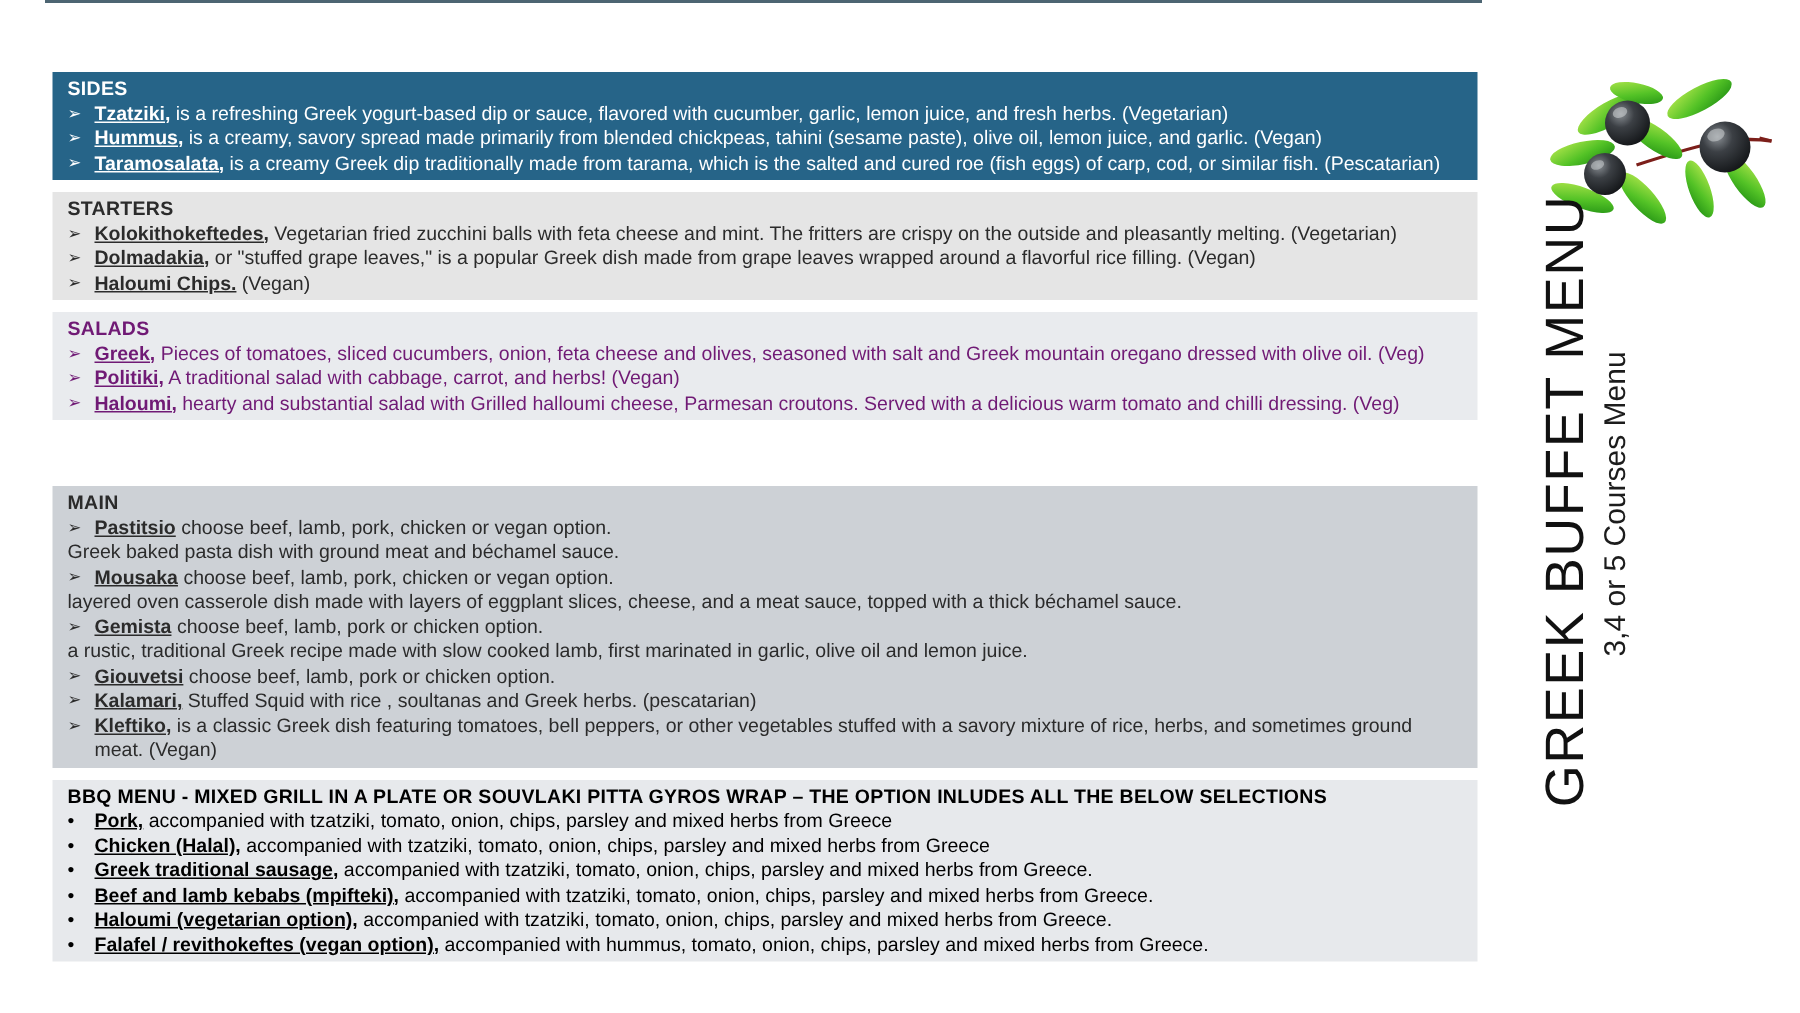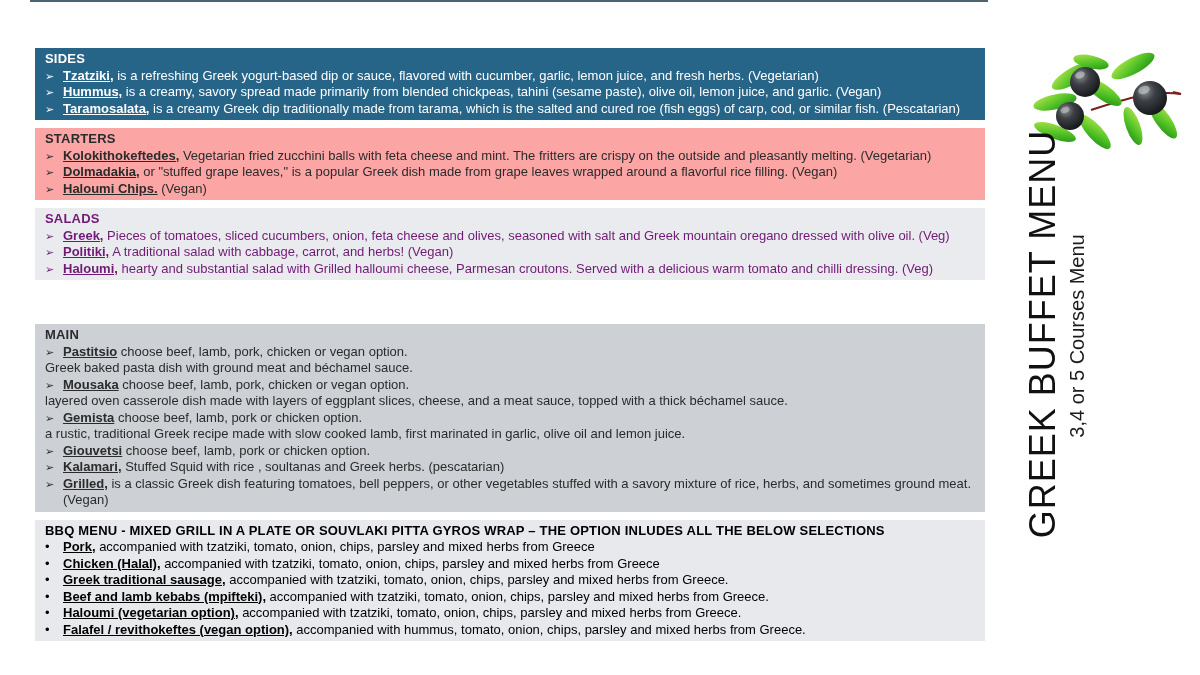--- a/index.html
+++ b/index.html
@@ -65,21 +65,21 @@
       </div>
       <div class="item-row">
         <span class="bullet">➢</span>
         <span class="item-text"><strong>Hummus,</strong><span> is a creamy, savory spread made primarily from blended chickpeas, tahini (sesame paste), olive oil, lemon juice, and garlic. (Vegan)</span></span>
       </div>
       <div class="item-row">
         <span class="bullet">➢</span>
         <span class="item-text"><strong>Taramosalata,</strong><span> is a creamy Greek dip traditionally made from tarama, which is the salted and cured roe (fish eggs) of carp, cod, or similar fish. (Pescatarian)</span></span>
       </div>
     </section>
-    <section class="menu-section" style="background: #fca5a5; color: rgb(43, 43, 43);">
+    <section class="menu-section" style="background: #e5e5e5; color: rgb(43, 43, 43);">
       <div class="section-title">STARTERS</div>
       <div class="item-row">
         <span class="bullet">➢</span>
         <span class="item-text"><strong>Kolokithokeftedes,</strong><span> Vegetarian fried zucchini balls with feta cheese and mint. The fritters are crispy on the outside and pleasantly melting. (Vegetarian)</span></span>
       </div>
       <div class="item-row">
         <span class="bullet">➢</span>
         <span class="item-text"><strong>Dolmadakia,</strong><span> or "stuffed grape leaves," is a popular Greek dish made from grape leaves wrapped around a flavorful rice filling. (Vegan)</span></span>
       </div>
       <div class="item-row">
@@ -128,21 +128,21 @@
       <div class="item-row">
         <span class="bullet">➢</span>
         <span class="item-text"><strong>Giouvetsi</strong><span> choose beef, lamb, pork or chicken option.</span></span>
       </div>
       <div class="item-row">
         <span class="bullet">➢</span>
         <span class="item-text"><strong>Kalamari,</strong><span> Stuffed Squid with rice , soultanas and Greek herbs. (pescatarian)</span></span>
       </div>
       <div class="item-row">
         <span class="bullet">➢</span>
-        <span class="item-text"><strong>Grilled,</strong><span> is a classic Greek dish featuring tomatoes, bell peppers, or other vegetables stuffed with a savory mixture of rice, herbs, and sometimes ground meat. (Vegan)</span></span>
+        <span class="item-text"><strong>Kleftiko,</strong><span> is a classic Greek dish featuring tomatoes, bell peppers, or other vegetables stuffed with a savory mixture of rice, herbs, and sometimes ground meat. (Vegan)</span></span>
       </div>
     </section>
     <section class="menu-section" style="background: rgb(231, 233, 236); color: #000000;">
       <div class="section-title">BBQ MENU - MIXED GRILL IN A PLATE OR SOUVLAKI PITTA GYROS WRAP – THE OPTION INLUDES ALL THE BELOW SELECTIONS</div>
       <div class="item-row dot">
         <span class="bullet">•</span>
         <span class="item-text"><strong>Pork,</strong><span> accompanied with tzatziki, tomato, onion, chips, parsley and mixed herbs from Greece</span></span>
       </div>
       <div class="item-row dot">
         <span class="bullet">•</span>

